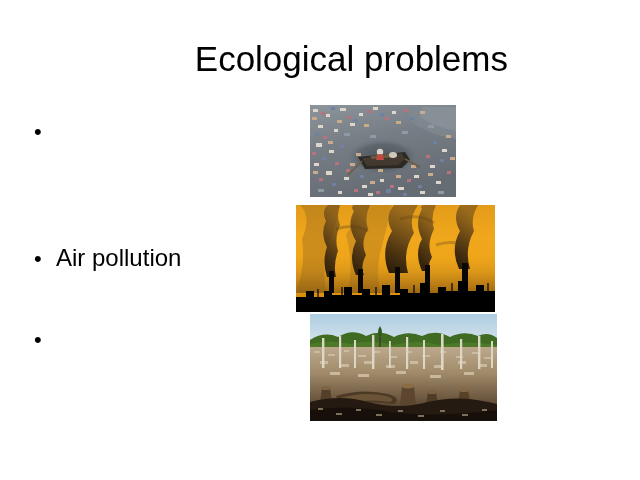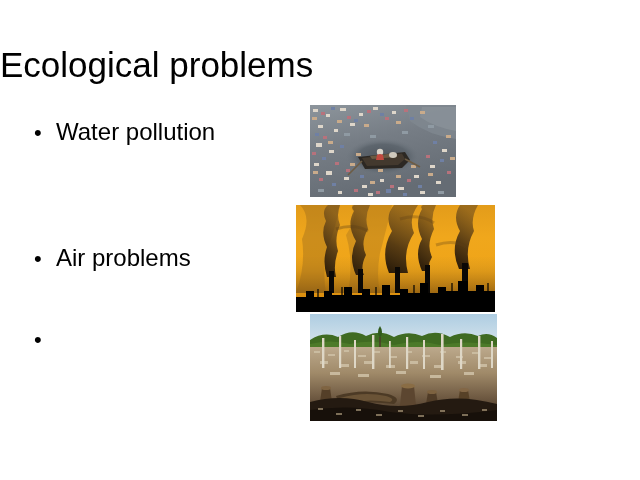--- a/index.html
+++ b/index.html
@@ -17,23 +17,23 @@
     width: 640px;
     height: 480px;
     background: #ffffff;
     overflow: hidden;
   }
 
   
   #slide-title {
     position: absolute;
     left: 0;
-    top: 44px;
+    top: 38px;
     width: 508px;
-    text-align: left;
+    text-align: right;
     font-size: 35px;
     line-height: 42px;
     color: #000000;
     letter-spacing: 0px;
     white-space: nowrap;
   }
 
   
   .bullet-row {
     position: absolute;
@@ -72,26 +72,25 @@
 </style>
 </head>
 <body>
 
 <div id="slide">
 
   <div id="slide-title">Ecological problems</div>
 
   <div class="bullet-row" id="bullet-water">
     <span class="bullet-mark">•</span>
-    <span class="bullet-text">Water pollution</span>
   </div>
 
   <div class="bullet-row" id="bullet-air">
     <span class="bullet-mark">•</span>
-    <span class="bullet-text">Air problems</span>
+    <span class="bullet-text">Air pollution</span>
   </div>
 
   <div class="bullet-row" id="bullet-forest">
     <span class="bullet-mark">•</span>
   </div>
 
   <div class="photo" id="photo-water" title="Small wooden boat with a person surrounded by floating litter on polluted grey river water">
     <svg viewBox="0 0 146 92" preserveAspectRatio="none" aria-hidden="true">
       <defs>
         <linearGradient id="wgrad" x1="0" y1="0" x2="0.35" y2="1">

